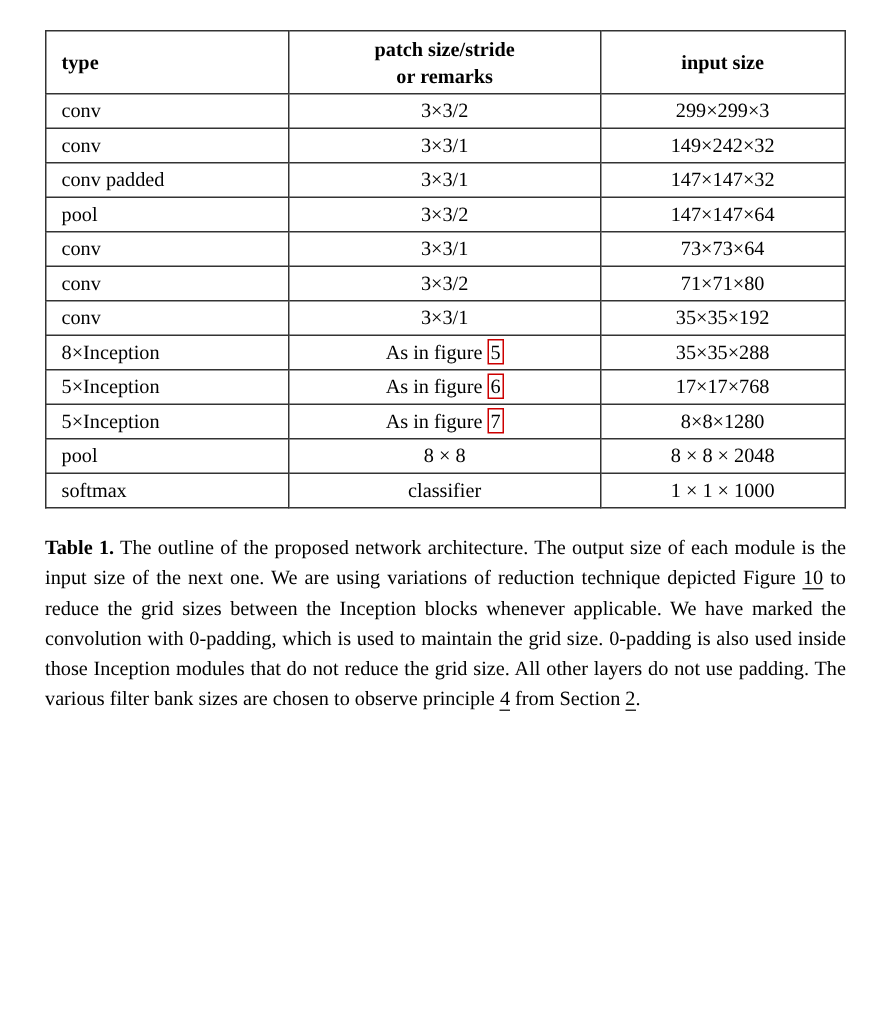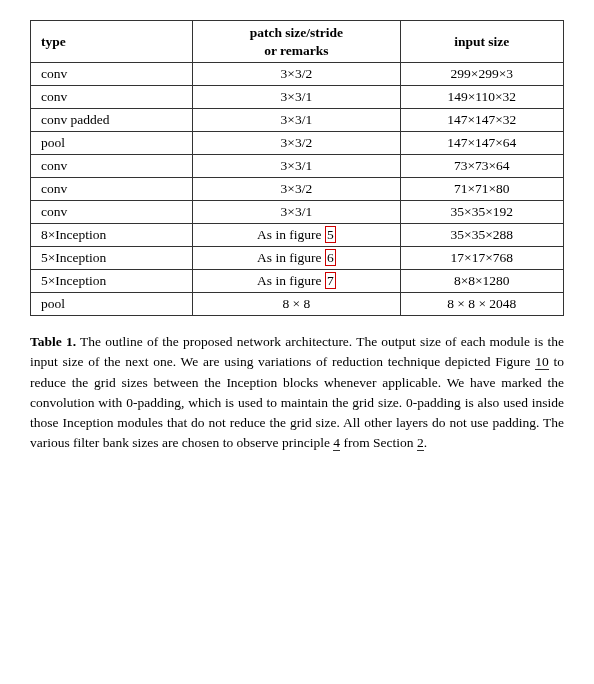--- a/index.html
+++ b/index.html
@@ -79,21 +79,21 @@
     </thead>
     <tbody id="table-body">
     <tr>
           <td class="col-type">conv</td>
           <td>3×3/2</td>
           <td>299×299×3</td>
         </tr>
         <tr>
           <td class="col-type">conv</td>
           <td>3×3/1</td>
-          <td>149×110×32</td>
+          <td>149×242×32</td>
         </tr>
         <tr>
           <td class="col-type">conv padded</td>
           <td>3×3/1</td>
           <td>147×147×32</td>
         </tr>
         <tr>
           <td class="col-type">pool</td>
           <td>3×3/2</td>
           <td>147×147×64</td>
@@ -126,19 +126,24 @@
         <tr>
           <td class="col-type">5×Inception</td>
           <td><span>As in figure </span><a class="fig-link" style="border: 1px solid rgb(204, 0, 0);">7</a></td>
           <td>8×8×1280</td>
         </tr>
         <tr>
           <td class="col-type">pool</td>
           <td>8 × 8</td>
           <td>8 × 8 × 2048</td>
         </tr>
+        <tr>
+          <td class="col-type">softmax</td>
+          <td>classifier</td>
+          <td>1 × 1 × 1000</td>
+        </tr>
       </tbody>
   </table>
 </div>
 
 <div class="caption">
   <span class="caption-label">Table 1.</span><span> The outline of the proposed network architecture.  The output size of each module is the input size of the next one.  We are using variations of reduction technique depicted Figure </span><a class="inline-link">10</a><span> to reduce the grid sizes between the Inception blocks whenever applicable. We have marked the convolution with 0-padding, which is used to maintain the grid size.  0-padding is also used inside those Inception modules that do not reduce the grid size. All other layers do not use padding. The various filter bank sizes are chosen to observe principle </span><a class="inline-link">4</a><span> from Section </span><a class="inline-link">2</a><span>.</span>
 </div>
 
 </body></html>

